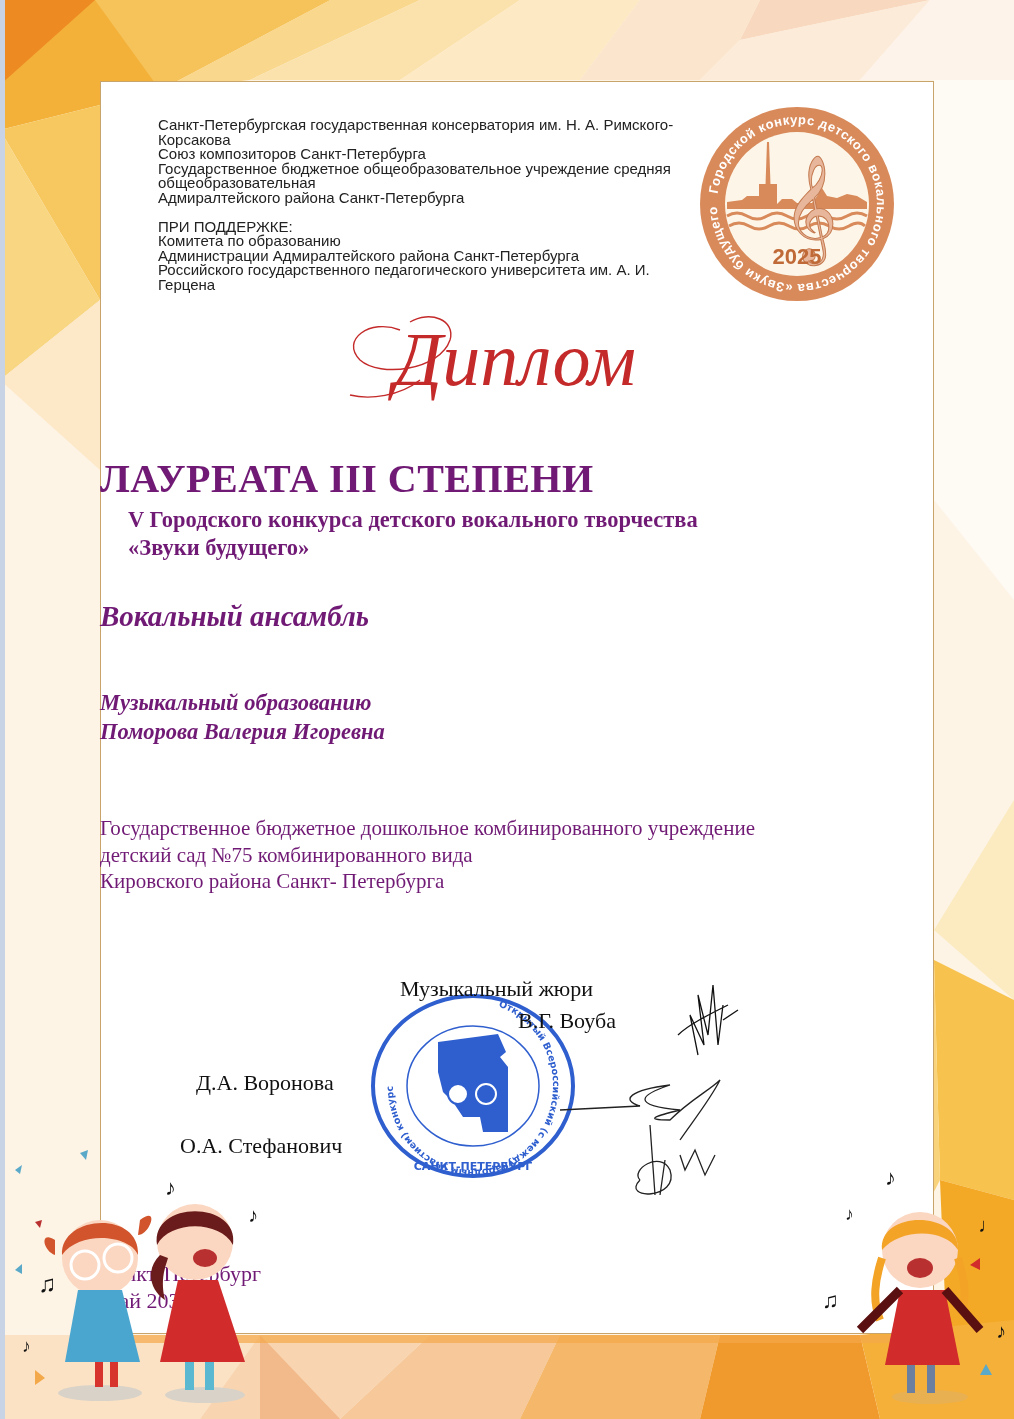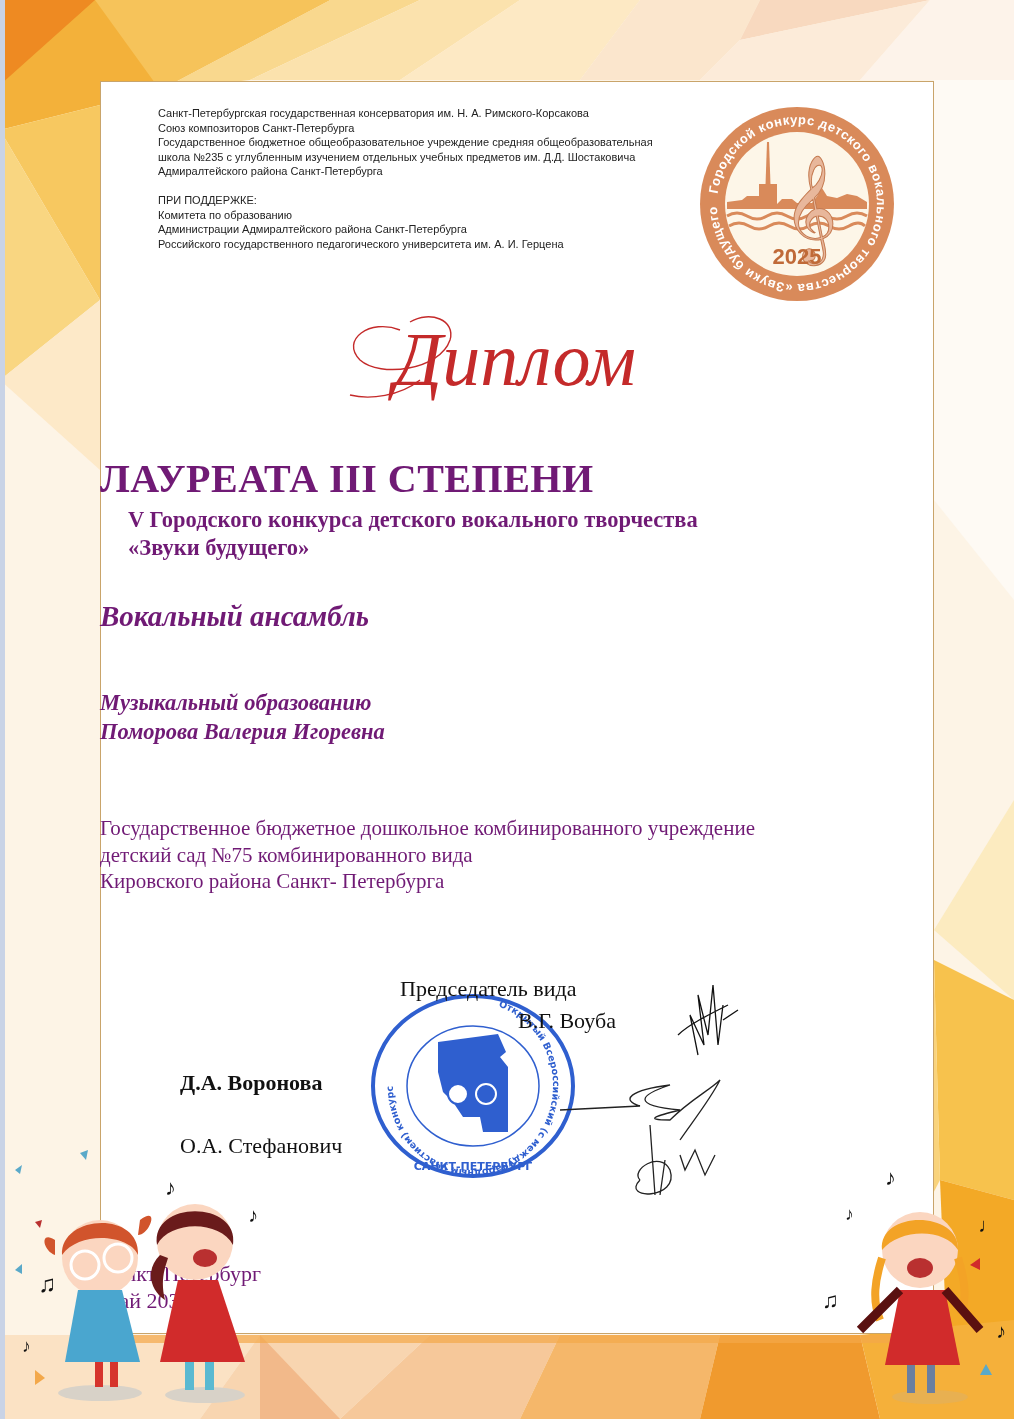--- a/index.html
+++ b/index.html
@@ -8,22 +8,22 @@
     background: #fdf3e2;
     font-family: "Liberation Serif", serif;
   }
   .bg { position: absolute; inset: 0; }
   .left-edge { position: absolute; left: 0; top: 0; width: 5px; height: 1419px; background: #c9d3e6; }
   .card {
     position: absolute; left: 100px; top: 81px; width: 834px; height: 1253px;
     background: #ffffff; border: 1.5px solid #c9a46a; box-sizing: border-box;
   }
   .org-block {
-    position: absolute; left: 158px; top: 106px; width: 540px;
-    font-family: "Liberation Sans", sans-serif; font-size: 11px; line-height: 14.6px; color: #222;
+    position: absolute; left: 158px; top: 118px; width: 540px;
+    font-family: "Liberation Sans", sans-serif; font-size: 15px; line-height: 14.6px; color: #222;
   }
   .org-block .gap { height: 14px; }
   .emblem { position: absolute; left: 697px; top: 104px; width: 200px; height: 200px; }
   .diploma-title { position: absolute; left: 330px; top: 300px; width: 360px; height: 110px; }
   .center-text { position: absolute; left: 100px; width: 989px; text-align: left; color: #701a75; }
   .laureate { top: 455px; font-size: 40px; font-weight: bold; letter-spacing: 0.5px; }
   .contest { top: 506px; font-size: 22.5px; font-weight: bold; line-height: 28px; padding-left: 28px; }
   .nomination { top: 600px; font-size: 29px; font-weight: bold; font-style: italic; }
   .leader { top: 688px; font-size: 22.5px; font-weight: bold; font-style: italic; line-height: 29px; }
   .institution { top: 815px; font-size: 21px; line-height: 26.5px; }
@@ -66,21 +66,20 @@
   <rect x="100" y="1335" width="834" height="8" fill="#f3a84a" opacity="0.7"></rect>
 </svg>
 <div class="left-edge"></div>
 
 <div class="card"></div>
 
 <div class="org-block">
   <div>Санкт-Петербургская государственная консерватория им. Н. А. Римского-Корсакова</div>
   <div>Союз композиторов Санкт-Петербурга</div>
   <div>Государственное бюджетное общеобразовательное учреждение средняя общеобразовательная</div>
-  <div>школа №235 с углубленным изучением отдельных учебных предметов им. Д.Д. Шостаковича</div>
   <div>Адмиралтейского района Санкт-Петербурга</div>
   <div class="gap"></div>
   <div>ПРИ ПОДДЕРЖКЕ:</div>
   <div>Комитета по образованию</div>
   <div>Администрации Адмиралтейского района Санкт-Петербурга</div>
   <div>Российского государственного педагогического университета им. А. И. Герцена</div>
 </div>
 
 <svg class="emblem" viewBox="0 0 200 200">
   <defs>
@@ -135,23 +134,23 @@
   <text font-family="DejaVu Sans, sans-serif" font-size="9.5" font-weight="bold" fill="#2f5fcf">
     <textPath href="#stampPath" startOffset="30%">Открытый Всероссийский (с международным участием) конкурс детского музыкального творчества им. Д.Д. Шостаковича</textPath>
   </text>
   <text x="105" y="178" text-anchor="middle" font-family="DejaVu Sans, sans-serif" font-size="11" font-weight="bold" fill="#2f5fcf">САНКТ-ПЕТЕРБУРГ</text>
 
   <path d="M70,50 L130,42 L138,60 L132,65 L140,75 L140,140 L115,140 L112,125 L95,125 L85,110 L75,100 L70,80 Z" fill="#2f5fcf"></path>
   <circle cx="90" cy="102" r="10" fill="#fff" stroke="#2f5fcf" stroke-width="2"></circle>
   <circle cx="118" cy="102" r="10" fill="none" stroke="#fff" stroke-width="2"></circle>
 </svg>
 
-<div class="sig-text" style="left:400px; top:976px;">Председатель вида</div>
+<div class="sig-text" style="left:400px; top:976px;">Музыкальный жюри</div>
 <div class="sig-text" style="left:518px; top:1008px;">В.Г. Воуба</div>
-<div class="sig-text" style="left:180px; top:1070px;font-weight:bold;">Д.А. Воронова</div>
+<div class="sig-text" style="left:196px; top:1070px;">Д.А. Воронова</div>
 <div class="sig-text" style="left:180px; top:1133px;">О.А. Стефанович</div>
 
 <svg class="signature" style="left:668px; top:975px;" width="80" height="95">
   <path d="M30,80 L22,40 L36,70 L30,20 L40,60 L45,10 L50,70 L55,30 M10,60 C20,50 40,40 60,30 M55,45 L70,35" stroke="#111" stroke-width="1.3" fill="none"></path>
 </svg>
 <svg class="signature" style="left:560px; top:1070px;" width="180" height="80">
   <path d="M0,40 L80,36 C60,30 70,20 110,15 C80,25 70,35 120,40 C100,45 80,50 110,50 C130,30 150,20 160,10 C150,30 130,55 120,70" stroke="#222" stroke-width="1.3" fill="none"></path>
 </svg>
 <svg class="signature" style="left:620px; top:1120px;" width="110" height="85">
   <path d="M30,5 L35,75 M20,60 C0,80 60,80 50,50 C40,30 10,50 20,60 M45,40 L40,75 M60,35 L65,50 L75,30 L85,55 L95,35" stroke="#222" stroke-width="1.3" fill="none"></path>

